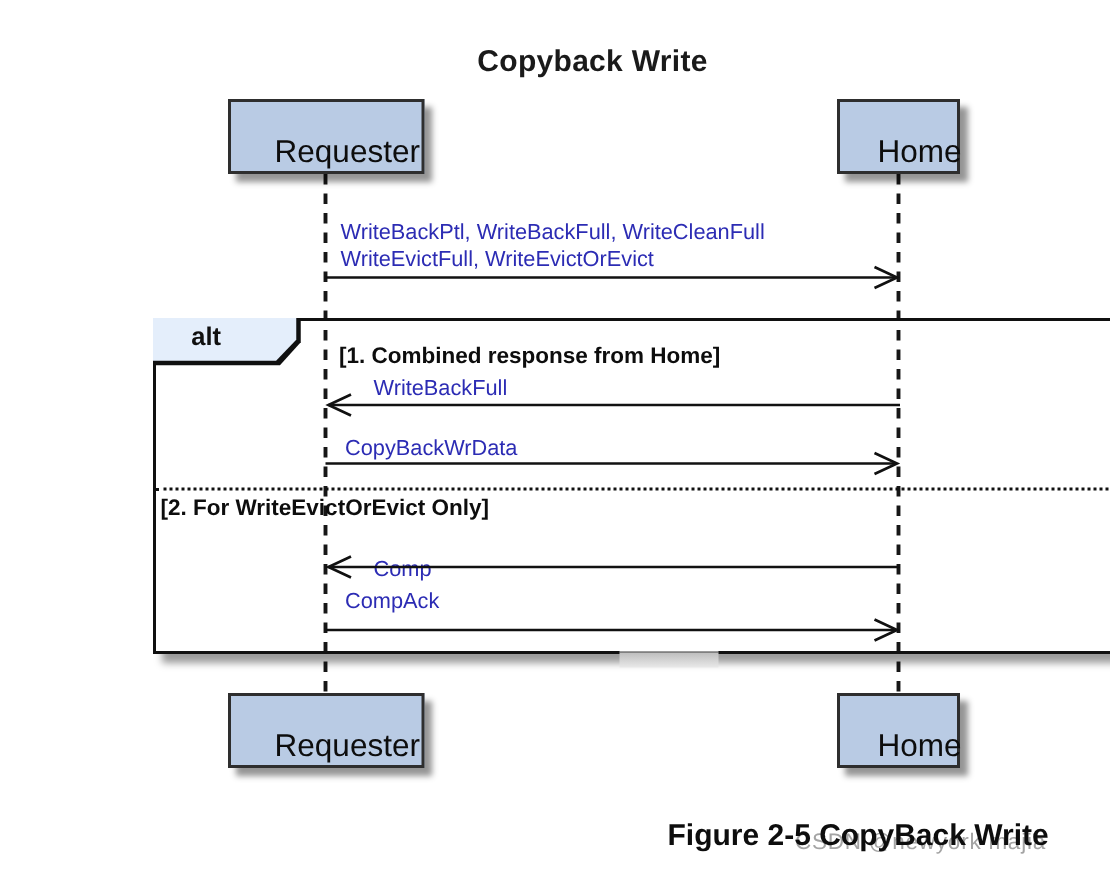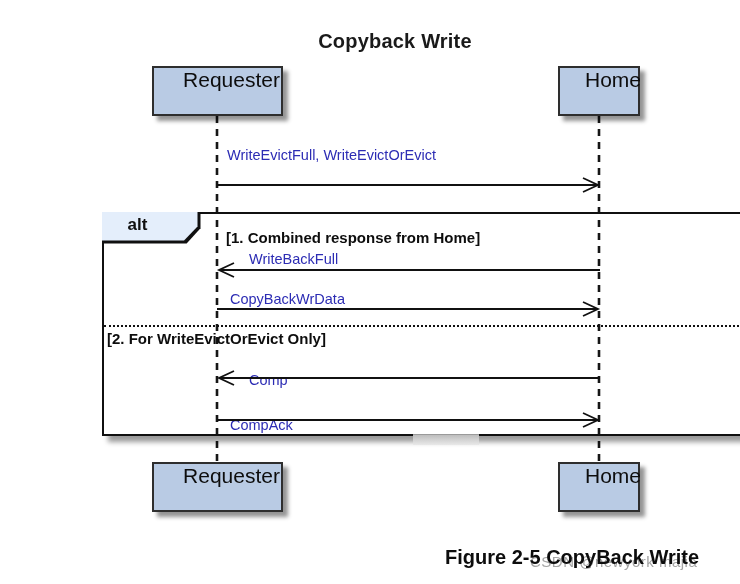--- a/index.html
+++ b/index.html
@@ -7,21 +7,21 @@
     position:relative;width:740px;height:584px;background:#ffffff;overflow:hidden;
     font-family:"Liberation Sans", sans-serif;color:#111;
   }
   .abs{position:absolute;}
   .title{
     font-weight:bold;font-size:20px;text-align:center;color:#1a1a1a;letter-spacing:0.2px;
   }
   .participant{
     box-sizing:border-box;background:#b9cbe4;border:2.5px solid #2e2e2e;
     box-shadow:5px 5px 4px rgba(0,0,0,0.42);
-    display:flex;align-items:flex-start;justify-content:center;
+    display:flex;align-items:flex-end;justify-content:center;
     font-size:21px;color:#0d0d0d;padding-left:28px;
   }
   .lifeline-svg{position:absolute;width:4px;}
   .frame{
     box-sizing:border-box;border:2.5px solid #101010;background:transparent;
     box-shadow:6px 6px 5px rgba(0,0,0,0.40);
   }
   .pent-outer{
     position:absolute;left:-2.5px;top:-2.5px;width:99px;height:32px;background:#101010;
     clip-path:polygon(0 0,100% 0,100% 52%,86% 100%,0 100%);
@@ -74,20 +74,21 @@
     </div>
     <div class="divider" style="top:111px;"></div>
   </div>
 
   <div class="abs shadow-patch" style="left:413px;top:434px;width:66px;height:10px;"></div>
 
   <div class="abs guard" style="left:226px;top:229px;">[1. Combined response from Home]</div>
   <div class="abs guard" style="left:107px;top:330px;">[2. For WriteEvictOrEvict Only]</div>
 
   <div class="abs msg" style="left:227px;top:146px;">
+    <div>WriteBackPtl, WriteBackFull, WriteCleanFull</div>
     <div>WriteEvictFull, WriteEvictOrEvict</div>
   </div>
   <svg class="abs arrow" style="left:216px;top:176px;" width="385" height="18" viewBox="0 0 385 18">
     <line x1="1" y1="9" x2="381" y2="9" stroke="#111" stroke-width="1.8"></line>
     <polyline points="367,2 382,9 367,16" fill="none" stroke="#111" stroke-width="1.8"></polyline>
   </svg>
 
   <div class="abs msg" style="left:249px;top:250px;">WriteBackFull</div>
   <svg class="abs arrow" style="left:216px;top:261px;" width="385" height="18" viewBox="0 0 385 18">
     <line x1="3" y1="9" x2="384" y2="9" stroke="#111" stroke-width="1.8"></line>
@@ -99,21 +100,21 @@
     <line x1="1" y1="9" x2="381" y2="9" stroke="#111" stroke-width="1.8"></line>
     <polyline points="367,2 382,9 367,16" fill="none" stroke="#111" stroke-width="1.8"></polyline>
   </svg>
 
   <div class="abs msg" style="left:249px;top:371px;">Comp</div>
   <svg class="abs arrow" style="left:216px;top:369px;" width="385" height="18" viewBox="0 0 385 18">
     <line x1="3" y1="9" x2="384" y2="9" stroke="#111" stroke-width="1.8"></line>
     <polyline points="18,2 3,9 18,16" fill="none" stroke="#111" stroke-width="1.8"></polyline>
   </svg>
 
-  <div class="abs msg" style="left:230px;top:416px;text-align:center;">CompAck</div>
+  <div class="abs msg" style="left:230px;top:392px;text-align:center;">CompAck</div>
   <svg class="abs arrow" style="left:216px;top:411px;" width="385" height="18" viewBox="0 0 385 18">
     <line x1="1" y1="9" x2="381" y2="9" stroke="#111" stroke-width="1.8"></line>
     <polyline points="367,2 382,9 367,16" fill="none" stroke="#111" stroke-width="1.8"></polyline>
   </svg>
 
   <div class="abs participant" style="left:152px;top:66px;width:131px;height:50px;">
     <span>Requester</span>
   </div>
   <div class="abs participant" style="left:558px;top:66px;width:82px;height:50px;">
     <span>Home</span>

